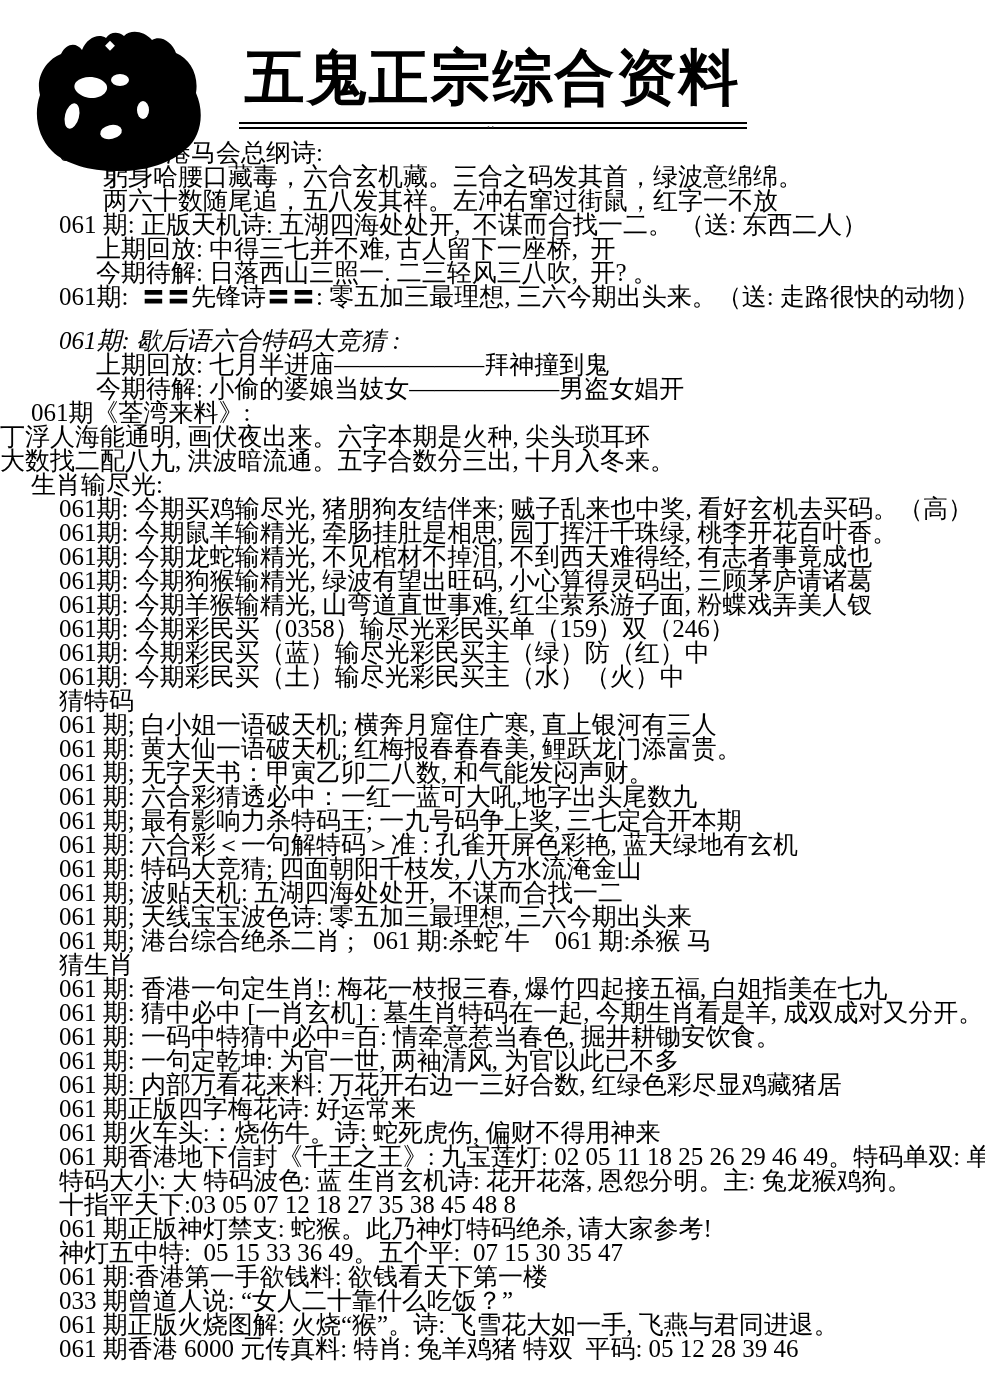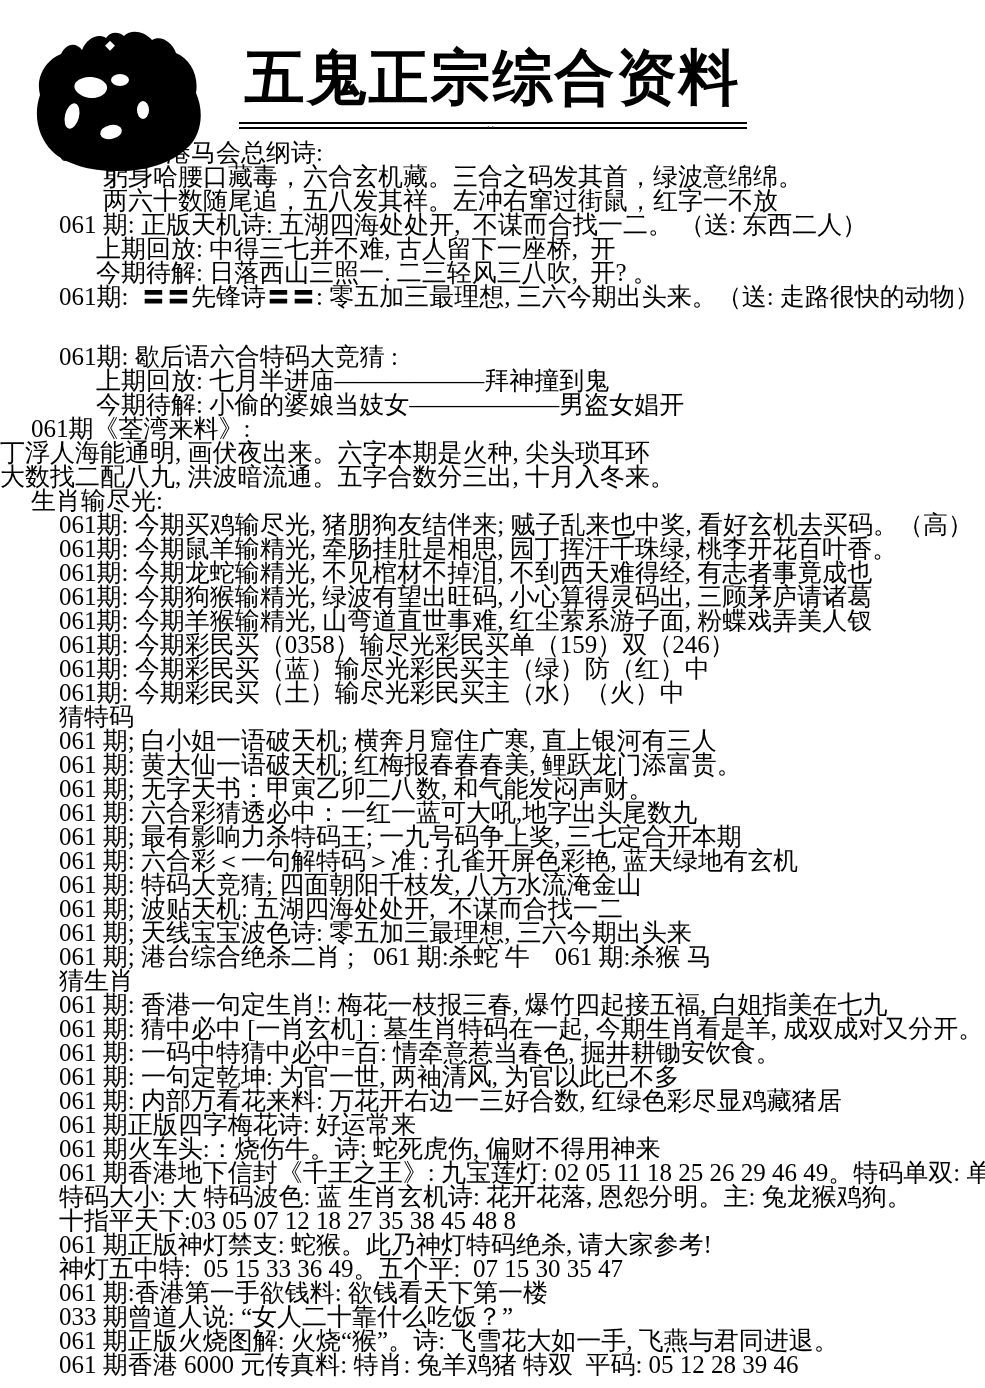--- a/index.html
+++ b/index.html
@@ -31,21 +31,21 @@
     position:absolute; left:0; top:141px; width:985px;
   }
   .line {
     font-size:25px; line-height:24px; white-space:pre;
   }
   .ind0 { padding-left:31px; }
   .ind1 { padding-left:59px; }
   .ind2 { padding-left:103px; }
   .ind3 { }
   .ind4 { padding-left:96px; }
-  .gap  { margin-top:36px; }
+  .gap  { margin-top:20px;font-style:italic; }
 </style>
 </head>
 <body>
 
 <div class="page">
 
   <div class="logo">
     <svg width="202" height="148" viewBox="0 0 202 148" xmlns="http://www.w3.org/2000/svg">
       <path fill="#000000" d="M47,24 C53,12 63,13 68,20 C73,8 84,3 92,8 C96,2 104,1 110,6 C117,-1 130,1 138,10 C147,5 158,12 162,23 C176,29 185,45 182,63 C191,83 187,107 172,119 C158,133 132,141 106,141 C80,142 52,135 38,121 C24,107 19,85 26,65 C21,45 34,29 47,24 Z"></path>
       <path fill="#ffffff" d="M62,52 C70,44 86,46 92,54 C96,61 88,68 78,68 C68,68 56,60 62,52 Z"></path>

